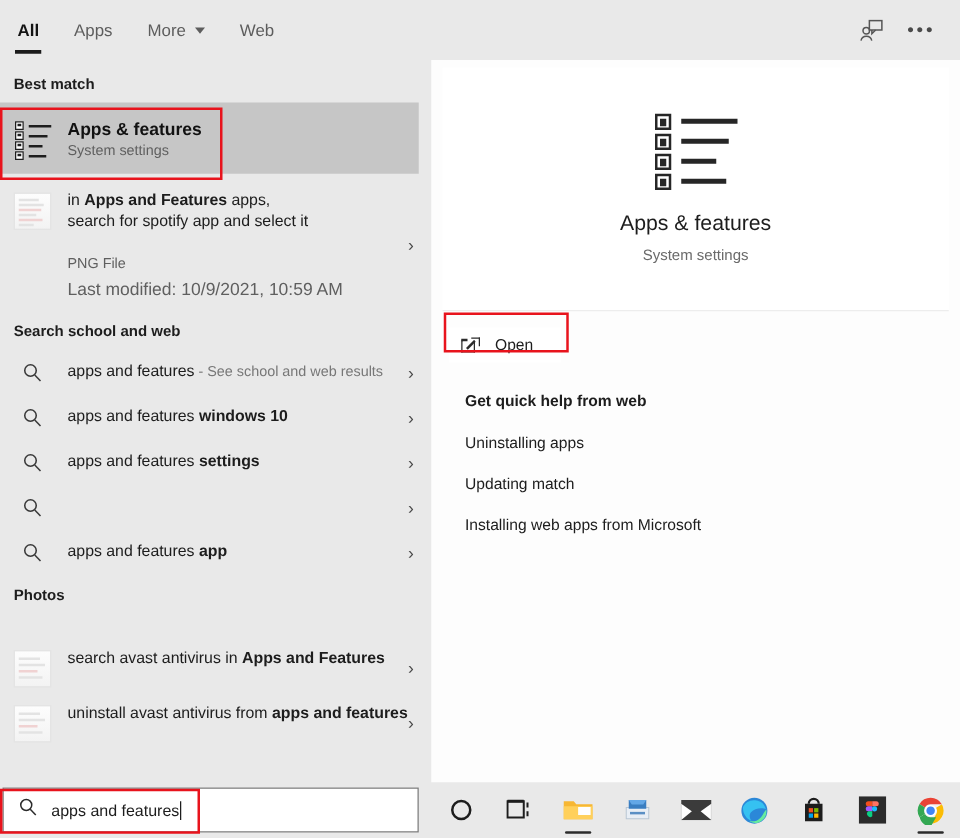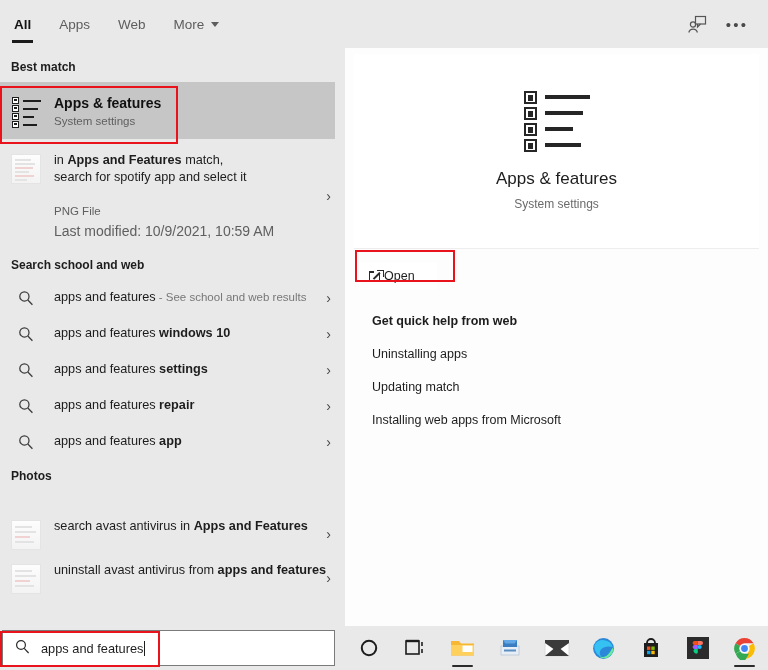--- a/index.html
+++ b/index.html
@@ -102,21 +102,21 @@
     position: absolute; left: 0; width: 13px; height: 13px;
     border: 2.6px solid #262626; background: #fff;
   }
   .bigicon .sq i { position: absolute; left: 2.4px; top: 2.4px; width: 5.2px; height: 5.2px; background: #262626; }
   .bigicon .ln { position: absolute; height: 4px; background: #262626; left: 21px; }
   .preview-title { font-size: 17px; color: #1d1d1d; }
   .preview-sub { font-size: 12px; color: #6a6a6a; margin-top: 8px; }
 
   .openrow { padding: 13px 0 0 14px; }
   .openbtn {
-    display: inline-flex; align-items: center; gap: 0;
+    display: inline-flex; align-items: center; gap: 12px;
     font-size: 12.5px; color: #1d1d1d; padding: 7px 22px 7px 10px; background: #fff; cursor: default;
   }
   .openico { width: 15px; height: 13px; position: relative; }
   .openico .bx { position: absolute; left: 0; top: 2px; width: 11px; height: 10px; border: 1.5px solid #2b2b2b; border-top-color: transparent; }
   .openico .bx::before { content:""; position:absolute; left:-1.5px; top:-1.5px; width:5px; height:1.5px; background:#2b2b2b; }
   .openico .ar { position: absolute; right: 0; top: 0; width: 7px; height: 7px; }
   .openico .ar::before { content:""; position:absolute; right:0; top:0; width:7px; height:1.5px; background:#2b2b2b; }
   .openico .ar::after { content:""; position:absolute; right:0; top:0; width:1.5px; height:7px; background:#2b2b2b; }
   .openico .dg { position:absolute; left:3px; top:5px; width:9px; height:1.5px; background:#2b2b2b; transform: rotate(-45deg); }
 
@@ -150,25 +150,25 @@
 <div id="app">
 
   <div class="tabbar">
     <div class="tab active">
       <span>All</span>
     </div>
     <div class="tab">
       <span>Apps</span>
     </div>
     <div class="tab">
-      <span>Web</span>
-    </div>
-    <div class="tab">
       <span>More</span>
       <span class="caret"></span>
+    </div>
+    <div class="tab">
+      <span>Web</span>
     </div>
 
     <div class="tabbar-right">
       <div class="ticon">
         <svg width="19" height="19" viewBox="0 0 19 19">
           <rect x="7.5" y="1.5" width="10" height="7.5" fill="none" stroke="#555" stroke-width="1.2"></rect>
           <path d="M9.5 9 L9.5 12 L12.5 9" fill="none" stroke="#555" stroke-width="1.2"></path>
           <circle cx="5" cy="9.5" r="2.6" fill="none" stroke="#555" stroke-width="1.2"></circle>
           <path d="M0.8 17.5 a4.4 4.4 0 0 1 8.6 0" fill="none" stroke="#555" stroke-width="1.2"></path>
         </svg>
@@ -212,21 +212,21 @@
       <div class="thumb">
         <div class="l" style="top:4px;  width:16px"></div>
         <div class="l" style="top:8px;  width:20px"></div>
         <div class="r" style="top:12px; width:18px"></div>
         <div class="l" style="top:16px; width:14px"></div>
         <div class="r" style="top:20px; width:19px"></div>
         <div class="l" style="top:24px; width:12px"></div>
       </div>
       <div class="body">
         <div class="title">
-          <span>in </span><b>Apps and Features</b><span> match,</span><br>
+          <span>in </span><b>Apps and Features</b><span> apps,</span><br>
           <span>search for spotify app and select it</span>
         </div>
         <div class="sub">PNG File</div>
         <div class="sub2">Last modified: 10/9/2021, 10:59 AM</div>
       </div>
       <div class="chev">›</div>
     </div>
 
     <div class="section-head" style="padding-top:10px;">Search school and web</div>
 
@@ -261,21 +261,20 @@
           <div class="stext">apps and features <b>settings</b></div>
           <div class="chev">›</div>
         </div>
         <div class="srow">
           <span class="mag">
             <svg width="16" height="16" viewBox="0 0 16 16">
               <circle cx="6.4" cy="6.4" r="4.6" fill="none" stroke="#3a3a3a" stroke-width="1.25"></circle>
               <line x1="9.8" y1="10" x2="14.4" y2="14.8" stroke="#3a3a3a" stroke-width="1.25"></line>
             </svg>
           </span>
-          <div class="stext">apps and features <b>repair</b></div>
           <div class="chev">›</div>
         </div>
         <div class="srow">
           <span class="mag">
             <svg width="16" height="16" viewBox="0 0 16 16">
               <circle cx="6.4" cy="6.4" r="4.6" fill="none" stroke="#3a3a3a" stroke-width="1.25"></circle>
               <line x1="9.8" y1="10" x2="14.4" y2="14.8" stroke="#3a3a3a" stroke-width="1.25"></line>
             </svg>
           </span>
           <div class="stext">apps and features <b>app</b></div>

